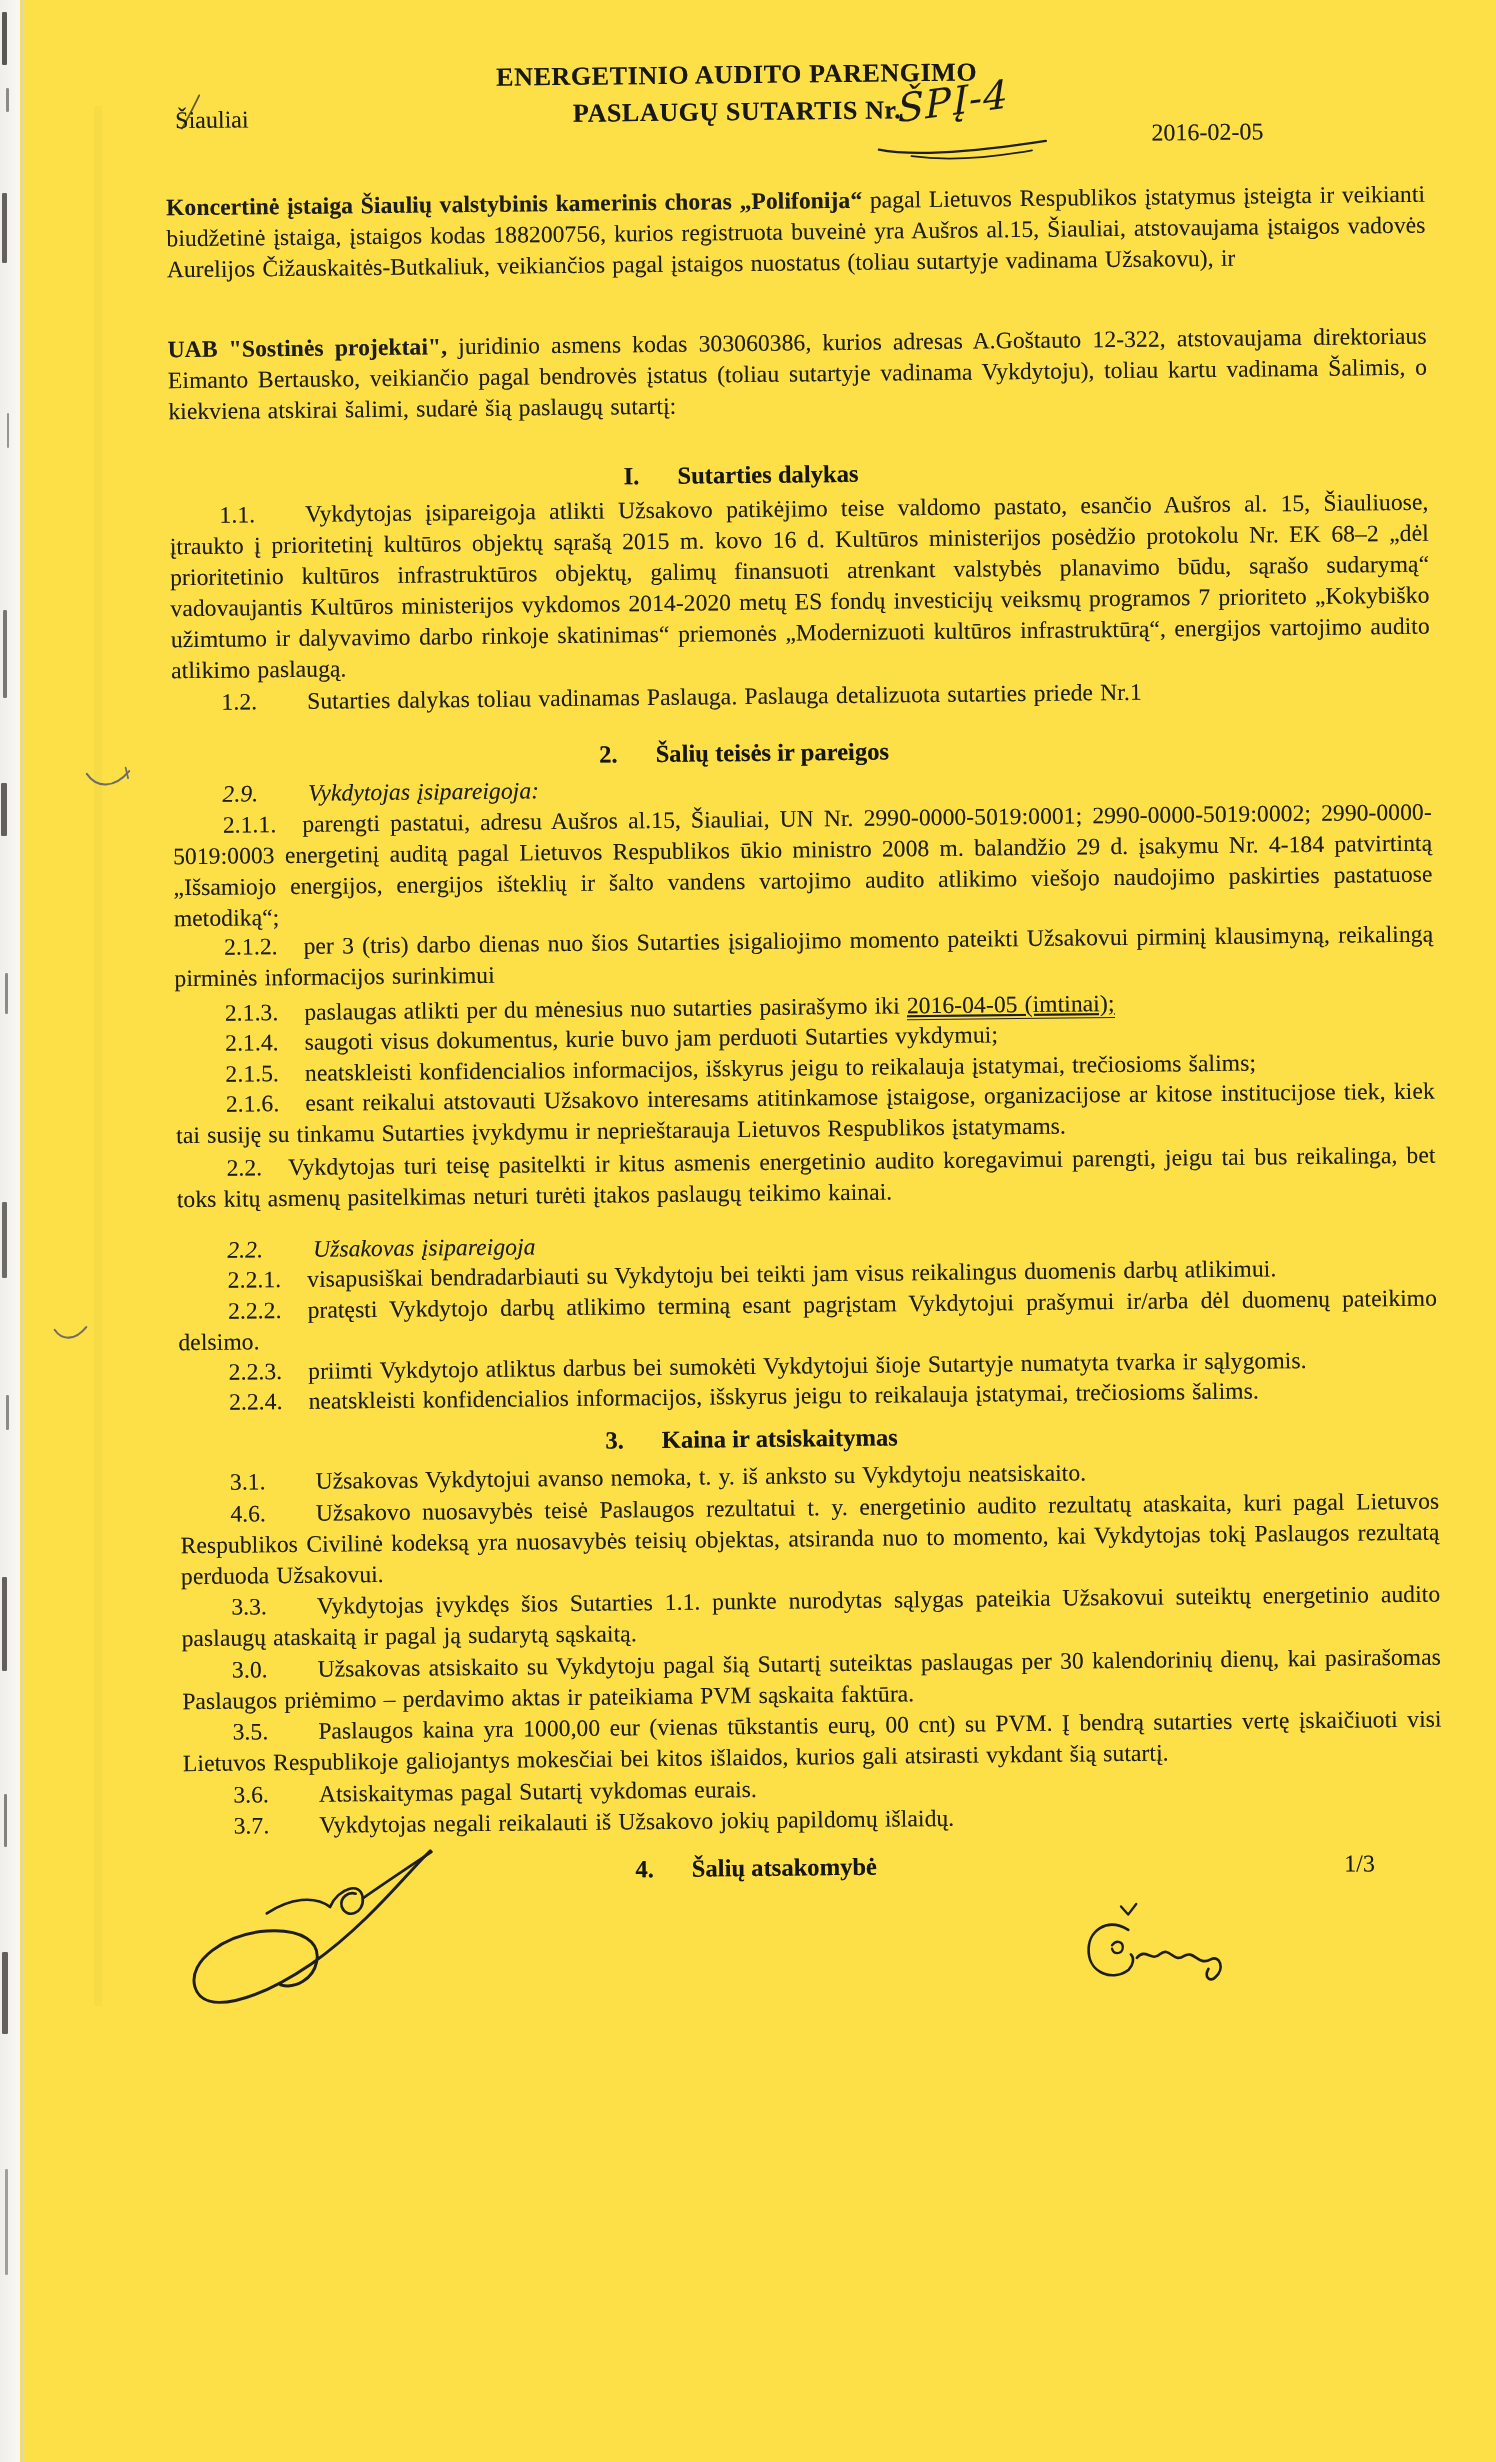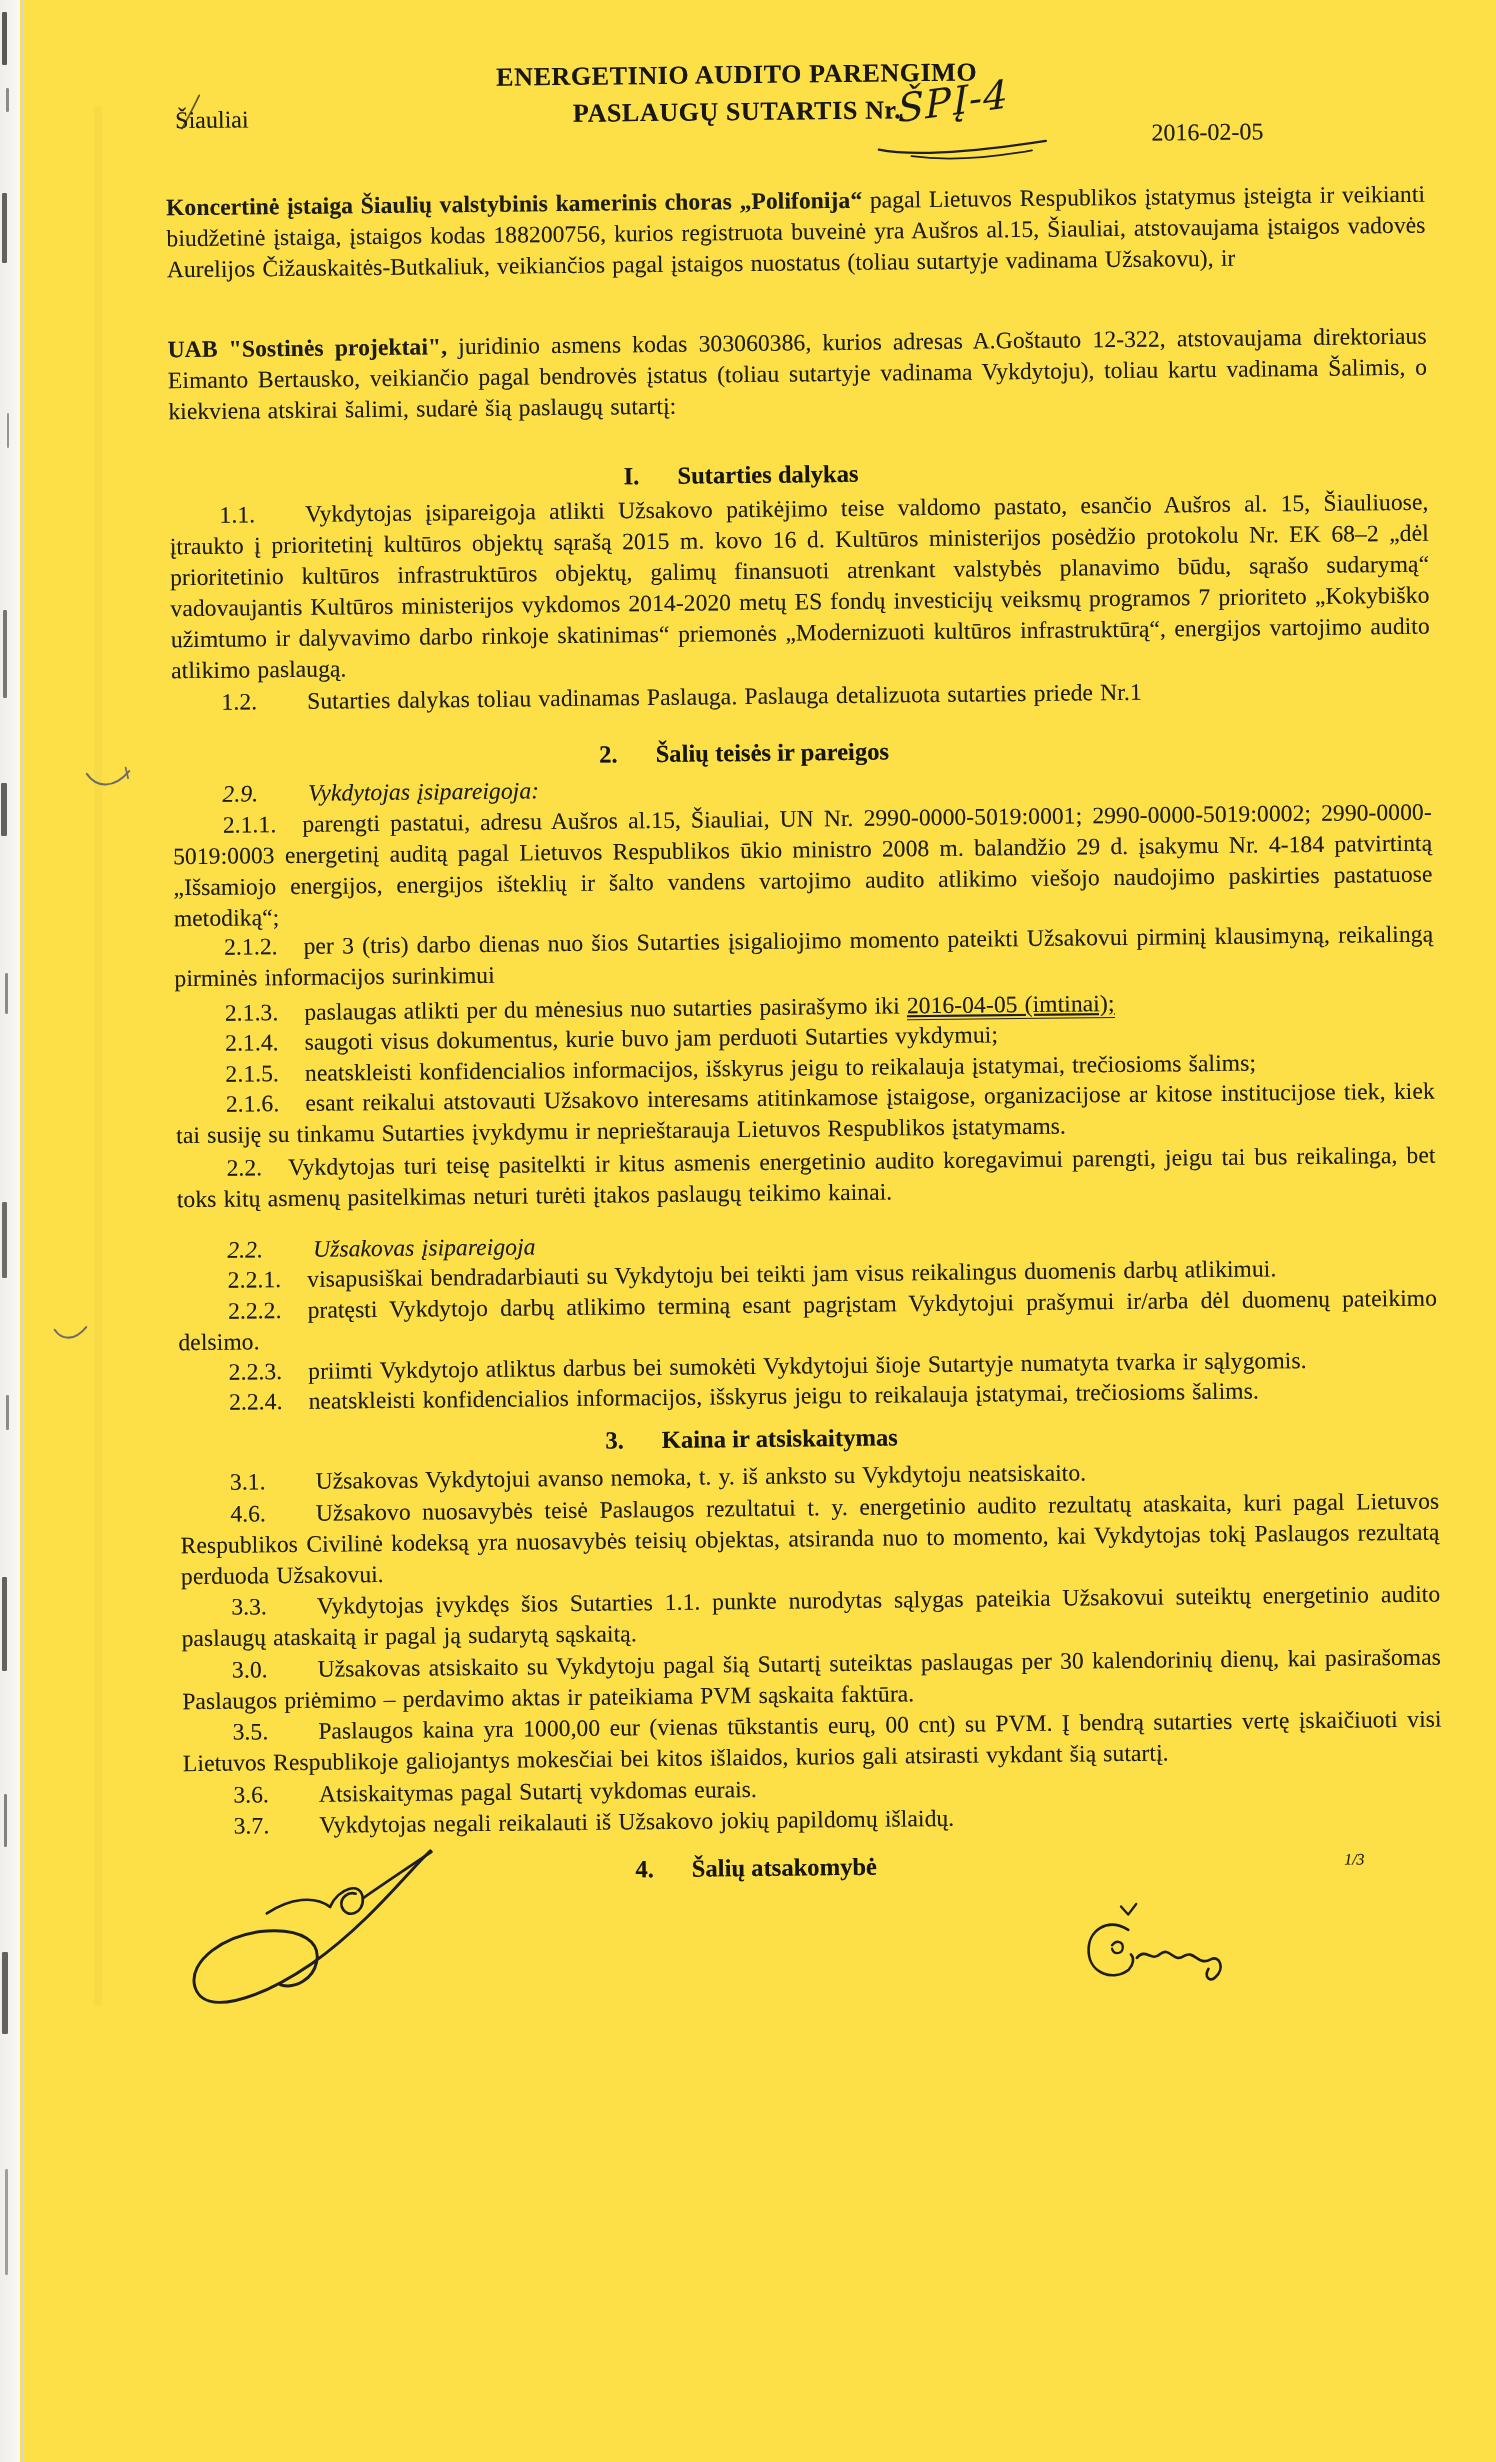--- a/index.html
+++ b/index.html
@@ -33,21 +33,21 @@
   .g1{width:50px;}
   .g2{width:26px;}
   .italic{font-style:italic;}
   .heading{
     position:absolute;left:0;width:1496px;text-align:center;
     font-size:24.6px;font-weight:bold;color:#161616;
     text-shadow:0 0 0.6px rgba(10,10,10,.45);
   }
   .hnum{margin-right:38px;}
   .u2{text-decoration:underline;border-bottom:1.2px solid #1d1d1d;padding-bottom:0.6px;}
-  .pagenum{position:absolute;font-size:16px;text-shadow:0 0 0.6px rgba(10,10,10,.35);font-style:italic;}
+  .pagenum{position:absolute;font-size:24px;text-shadow:0 0 0.6px rgba(10,10,10,.35);}
   .handwriting{
     position:absolute;font-family:"DejaVu Serif", serif;font-style:italic;
     font-size:39px;color:#1a1a1a;transform:rotate(-7deg) skewX(-6deg);
     letter-spacing:1.2px;
   }
   svg.ink{position:absolute;overflow:visible;}
   svg.ink path{fill:none;stroke:#1e1e1e;stroke-linecap:round;stroke-linejoin:round;}
   svg.pencil path{fill:none;stroke:#6e6c68;stroke-linecap:round;}
 </style>
 </head>

